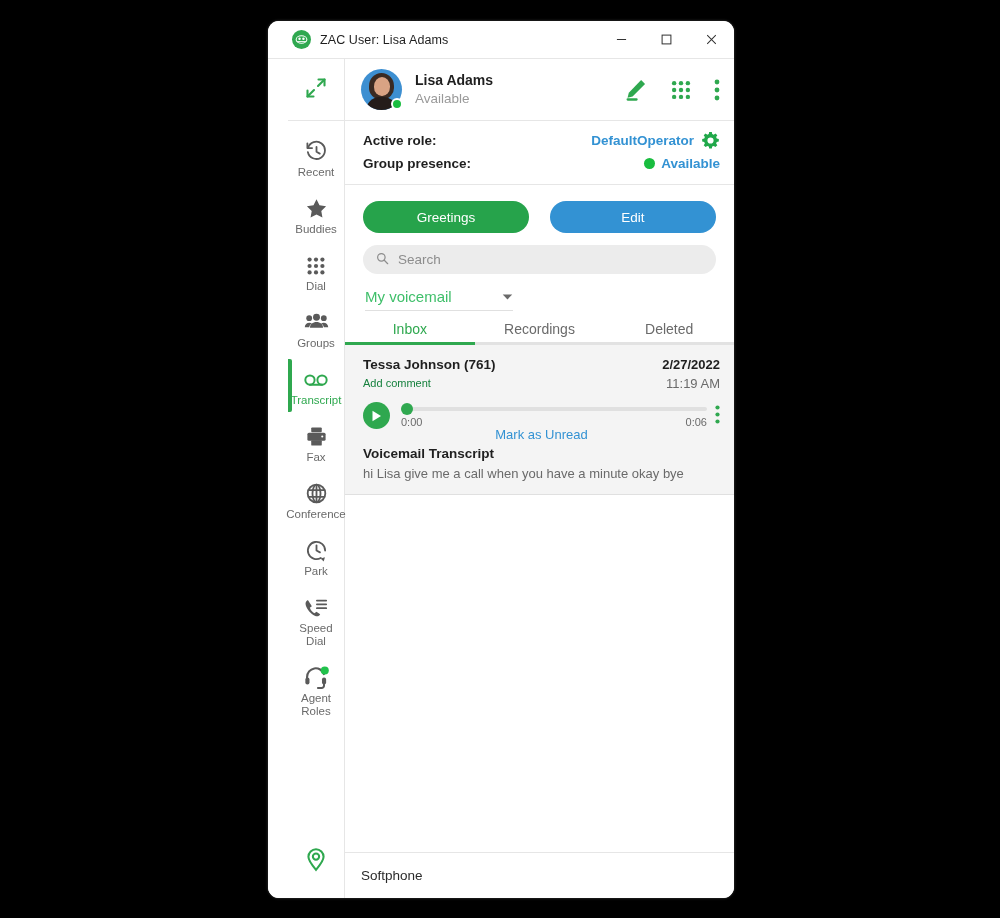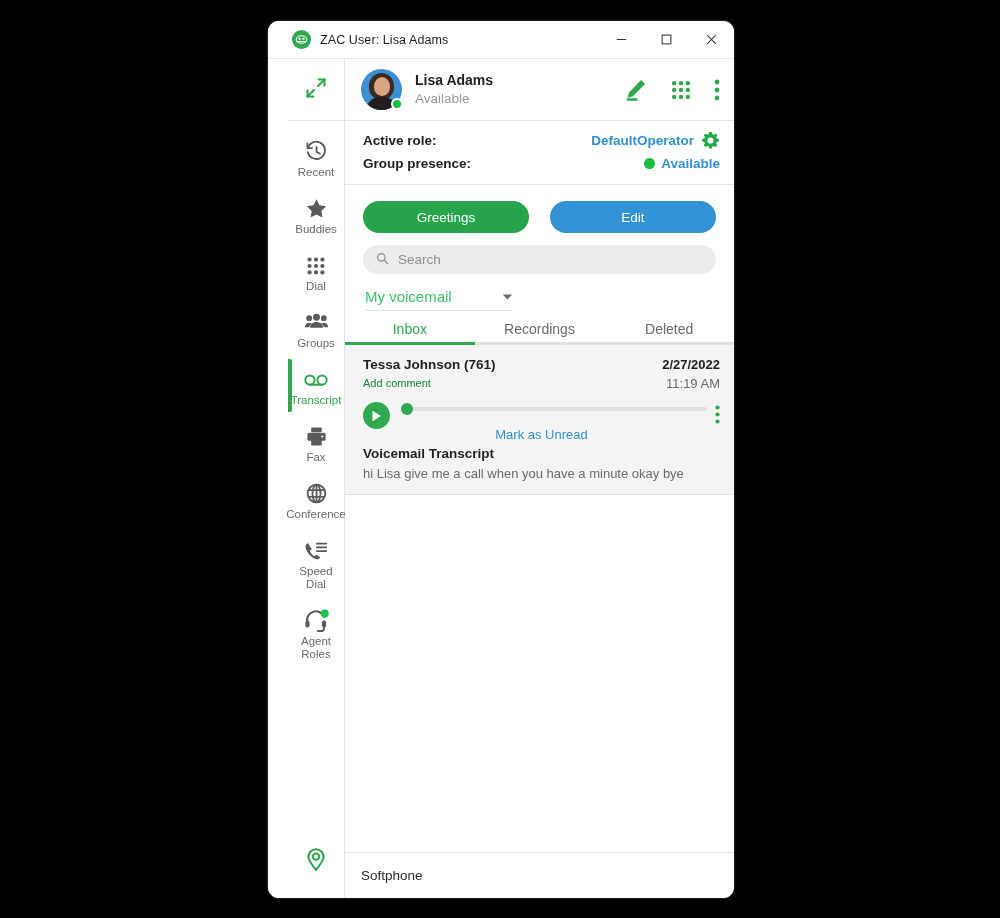--- a/index.html
+++ b/index.html
@@ -412,20 +412,30 @@
           <span class="nav-icon">
             <svg width="23" height="23" viewBox="0 0 24 24" fill="none" stroke="#5a5a5a" stroke-width="1.9">
               <circle cx="12" cy="12" r="9.2"></circle>
               <ellipse cx="12" cy="12" rx="4.2" ry="9.2"></ellipse>
               <path d="M3 8.4 H21 M3 15.6 H21 M12 2.8 V21.2"></path>
             </svg>
           </span>
           <span class="nav-label">Conference</span>
         </div>
 
+        <div class="nav-item">
+          <span class="nav-icon">
+            <svg width="23" height="23" viewBox="0 0 24 24" fill="none" stroke="#5a5a5a" stroke-width="1.9" stroke-linecap="round" stroke-linejoin="round">
+              <path d="M21 12 a9 9 0 1 0 -4.5 7.8"></path>
+              <path d="M12 6.6 V12 L15.6 14"></path>
+              <path d="M16.2 20.4 l4.6 -1.3 -1.3 4.4 z" fill="#5a5a5a" stroke="none"></path>
+            </svg>
+          </span>
+          <span class="nav-label">Park</span>
+        </div>
 
         <div class="nav-item">
           <span class="nav-icon">
             <svg width="24" height="22" viewBox="0 0 26 22" fill="#5a5a5a">
               <path d="M4.2 2.3 c-2.3 1.2-3 3.4-2.2 6.1 1.3 4.4 5.5 9.1 9.7 11 2.6 1.2 4.7 .6 5.8-1.6 l-4-2.7 -2.2 1.6 c-2.2-1.5-4-3.6-5-6.1 l2.2-1.6 z"></path>
               <rect x="13" y="2" width="12" height="1.9" rx="0.95"></rect>
               <rect x="13" y="6.1" width="12" height="1.9" rx="0.95"></rect>
               <rect x="13" y="10.2" width="12" height="1.9" rx="0.95"></rect>
             </svg>
           </span>
@@ -570,20 +580,24 @@
         <div class="player">
           <span class="play-btn">
             <svg width="11" height="12" viewBox="0 0 11 12" fill="#ffffff">
                 <path d="M1.5 0.8 L10 6 L1.5 11.2 Z"></path>
               </svg>
           </span>
           <div class="track-area">
             <div class="track">
               <div class="track-knob"></div>
             </div>
+            <div class="track-times">
+              <span>0:00</span>
+              <span>0:06</span>
+            </div>
           </div>
           <span class="vm-kebab">
             <svg width="5" height="19" viewBox="0 0 5 19" fill="#2fa84f">
               <circle cx="2.5" cy="2.5" r="2.1"></circle>
                 <circle cx="2.5" cy="9.5" r="2.1"></circle>
                 <circle cx="2.5" cy="16.5" r="2.1"></circle>
             </svg>
           </span>
         </div>
 

